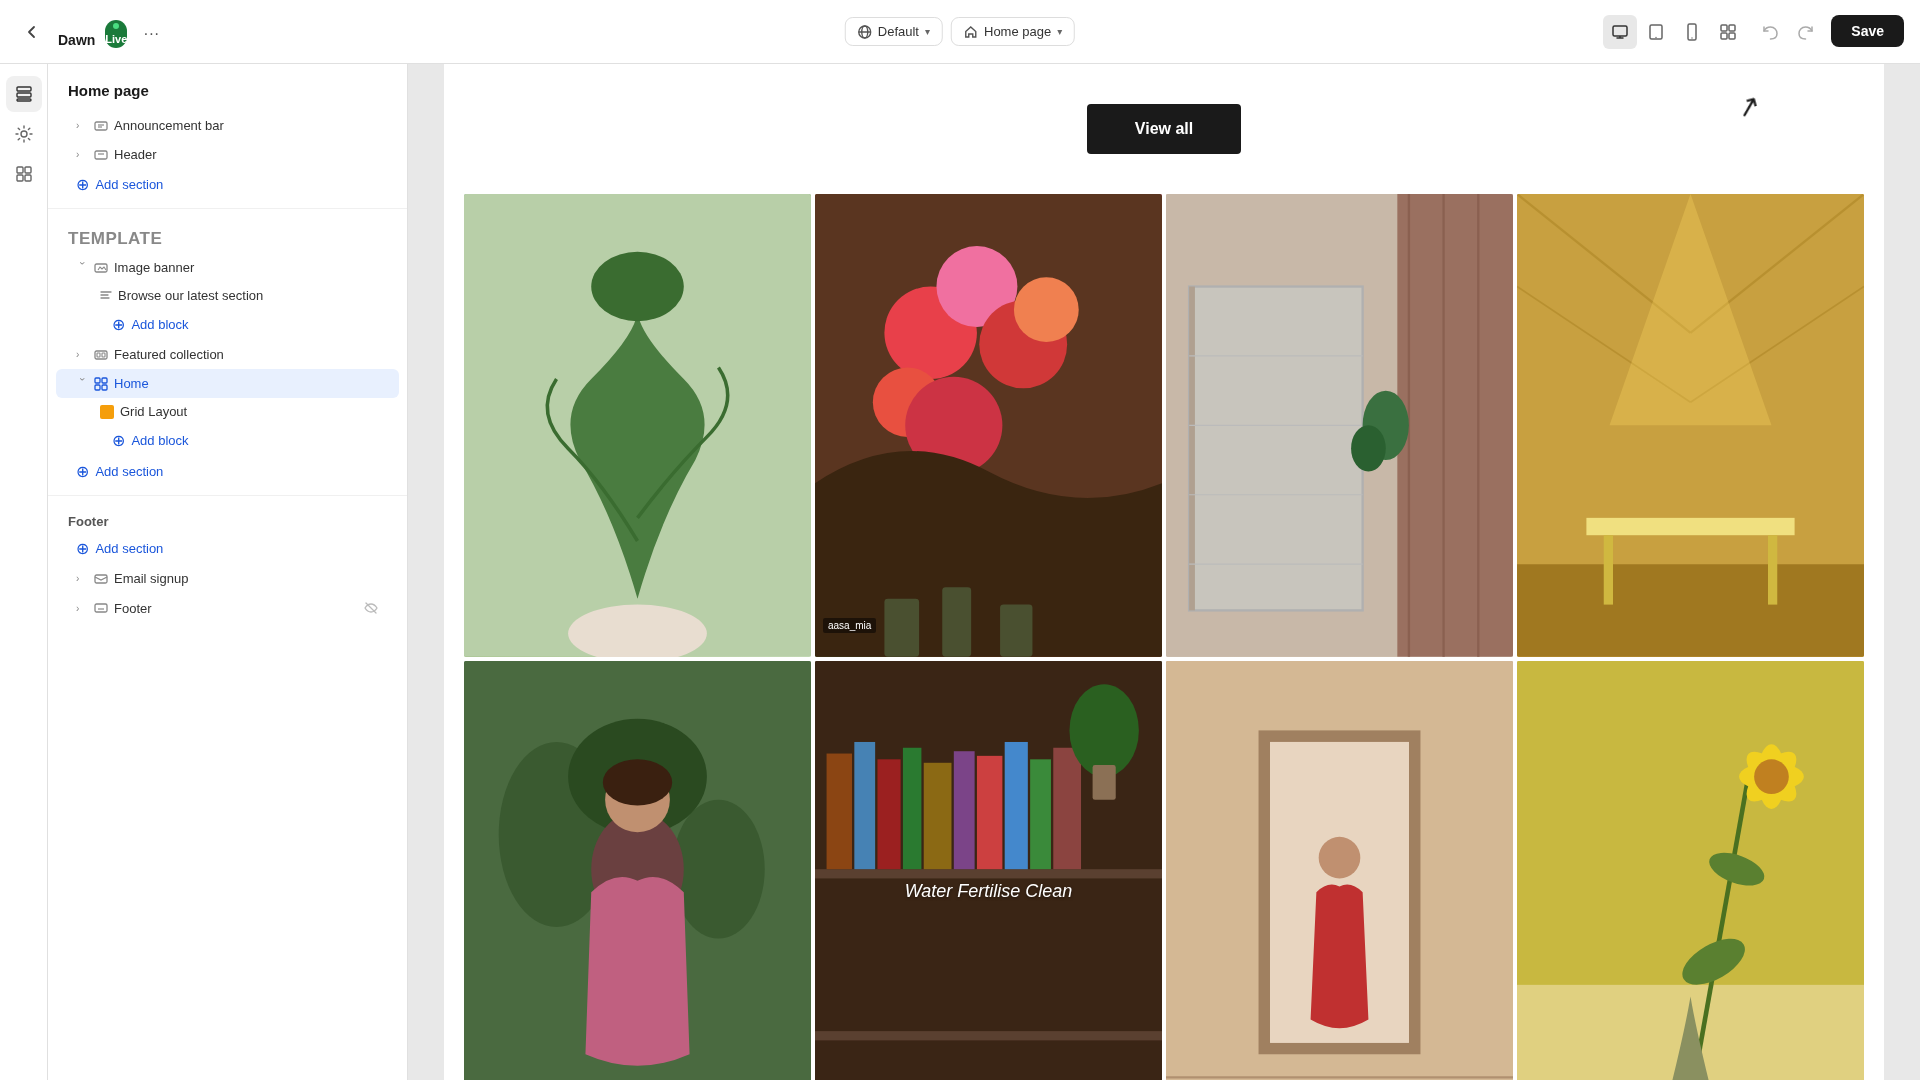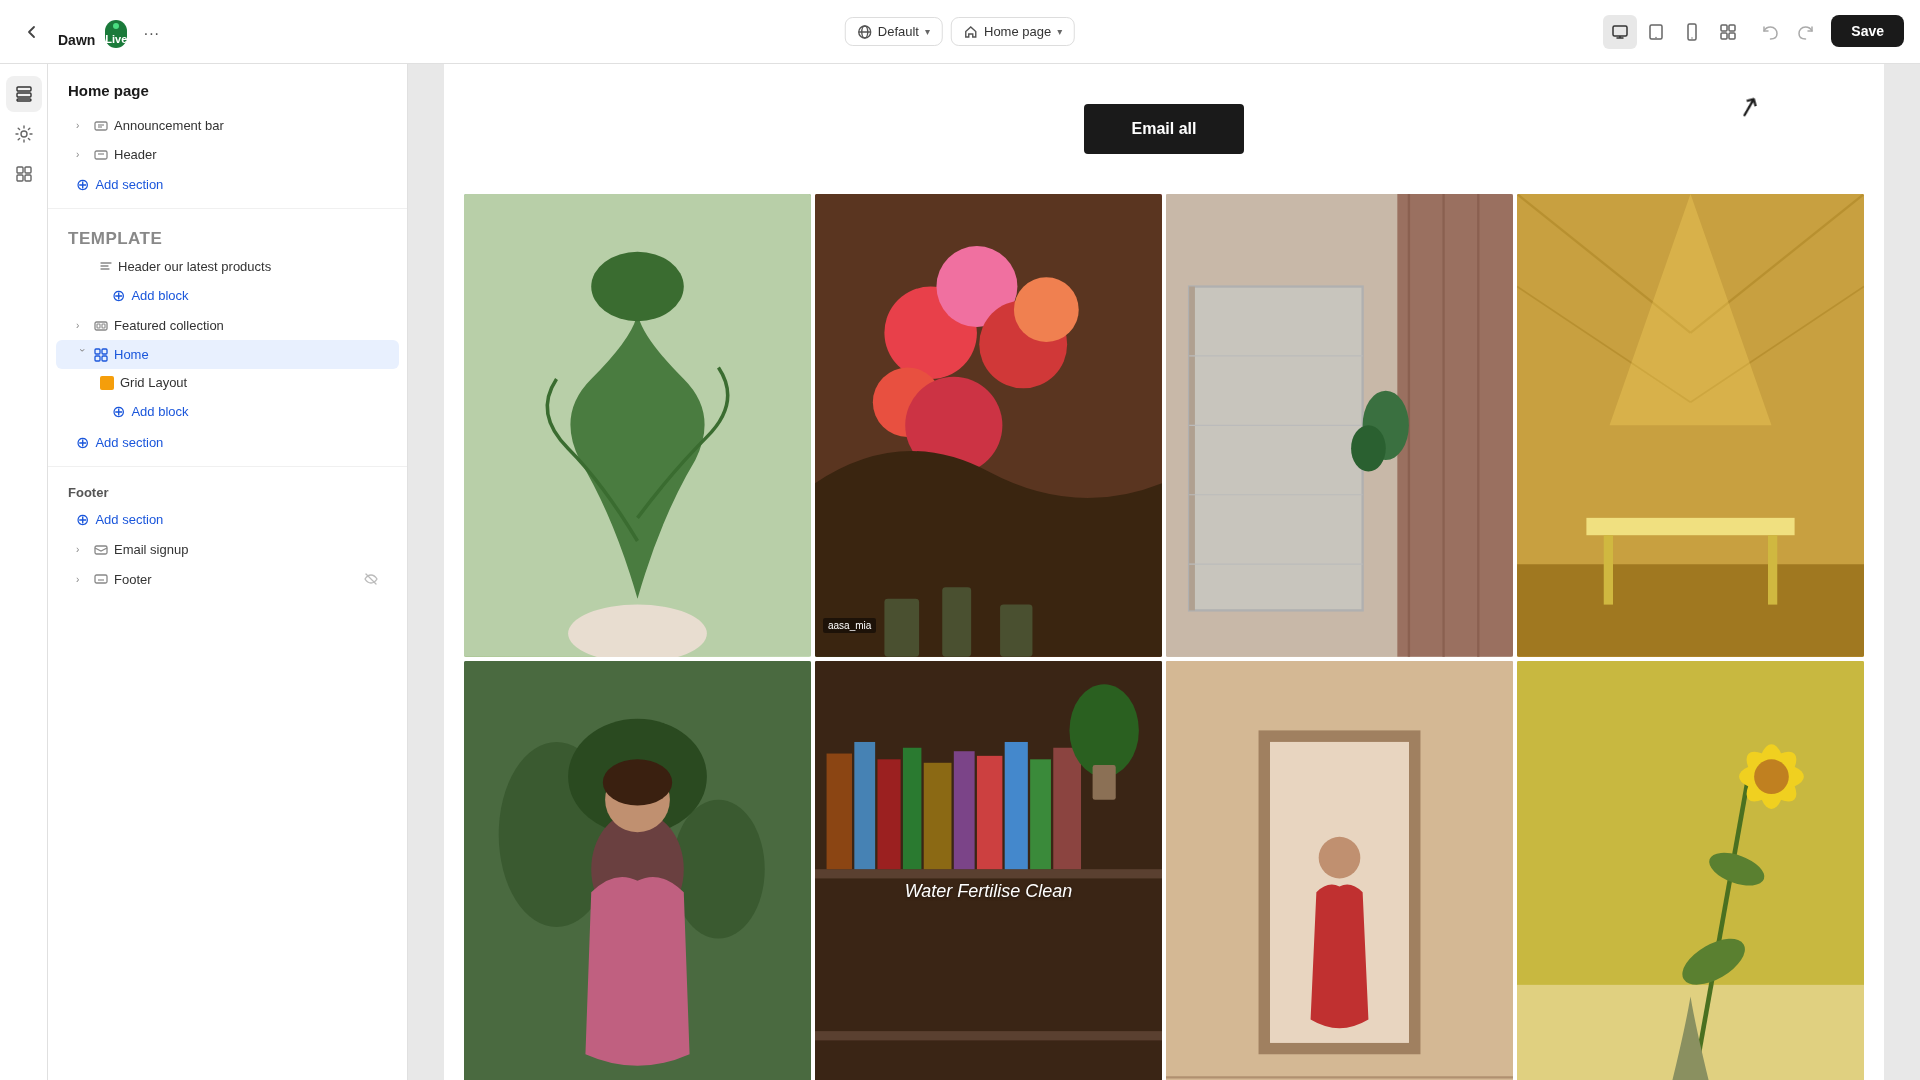--- a/index.html
+++ b/index.html
@@ -350,26 +350,34 @@
 
       <button class="add-section-btn" style="padding-left: 20px;">
         <span style="color:#1a56db; font-size:16px; font-weight:300;">⊕</span>
         <span>Add section</span>
       </button>
 
       <div class="section-divider"></div>
 
       <div class="section-group-title">Template</div>
 
+      <div class="tree-item">
+        <span class="tree-chevron" style="transform: rotate(90deg); display:inline-block;">›</span>
+        <svg width="14" height="14" viewBox="0 0 14 14" fill="none">
+            <rect x="1" y="3" width="12" height="8" rx="1.5" stroke="#888" stroke-width="1.3"></rect>
+            <path d="M4 9L6 6L8 8L10 6L12 9" stroke="#888" stroke-width="1.1"></path>
+          </svg>
+        <span class="tree-item-label">Image banner</span>
+      </div>
 
       <div class="tree-child">
         <svg width="12" height="12" viewBox="0 0 12 12" fill="none">
             <path d="M1 2h10M1 5h7M1 8h8" stroke="#888" stroke-width="1.3" stroke-linecap="round"></path>
           </svg>
-        <span class="tree-item-label">Header our latest products</span>
+        <span class="tree-item-label">Browse our latest section</span>
       </div>
 
 
       <button class="add-block-btn">
         <span style="color:#1a56db; font-size:16px; font-weight:300;">⊕</span>
         <span>Add block</span>
       </button>
 
       <div class="tree-item">
         <span class="tree-chevron">›</span>
@@ -440,21 +448,21 @@
           </svg>
       </div>
 
     </div>
   </div>
 
   <div class="canvas">
     <div class="canvas-inner">
 
       <div class="view-all-section">
-        <button class="view-all-btn">Email all</button>
+        <button class="view-all-btn">View all</button>
       </div>
 
       <div class="image-grid">
 
         <div class="grid-cell img-green-plant">
 
           <svg viewBox="0 0 300 400" xmlns="http://www.w3.org/2000/svg" width="100%" height="100%" style="position:absolute;inset:0">
             <rect width="300" height="400" fill="#b8cfa8"></rect>
             <ellipse cx="150" cy="380" rx="60" ry="25" fill="#e8ddd0"></ellipse>
             <path d="M150 350 Q130 280 100 230 Q80 190 110 160 Q150 120 150 100 Q150 120 190 160 Q220 190 200 230 Q170 280 150 350Z" fill="#4a7c40"></path>

